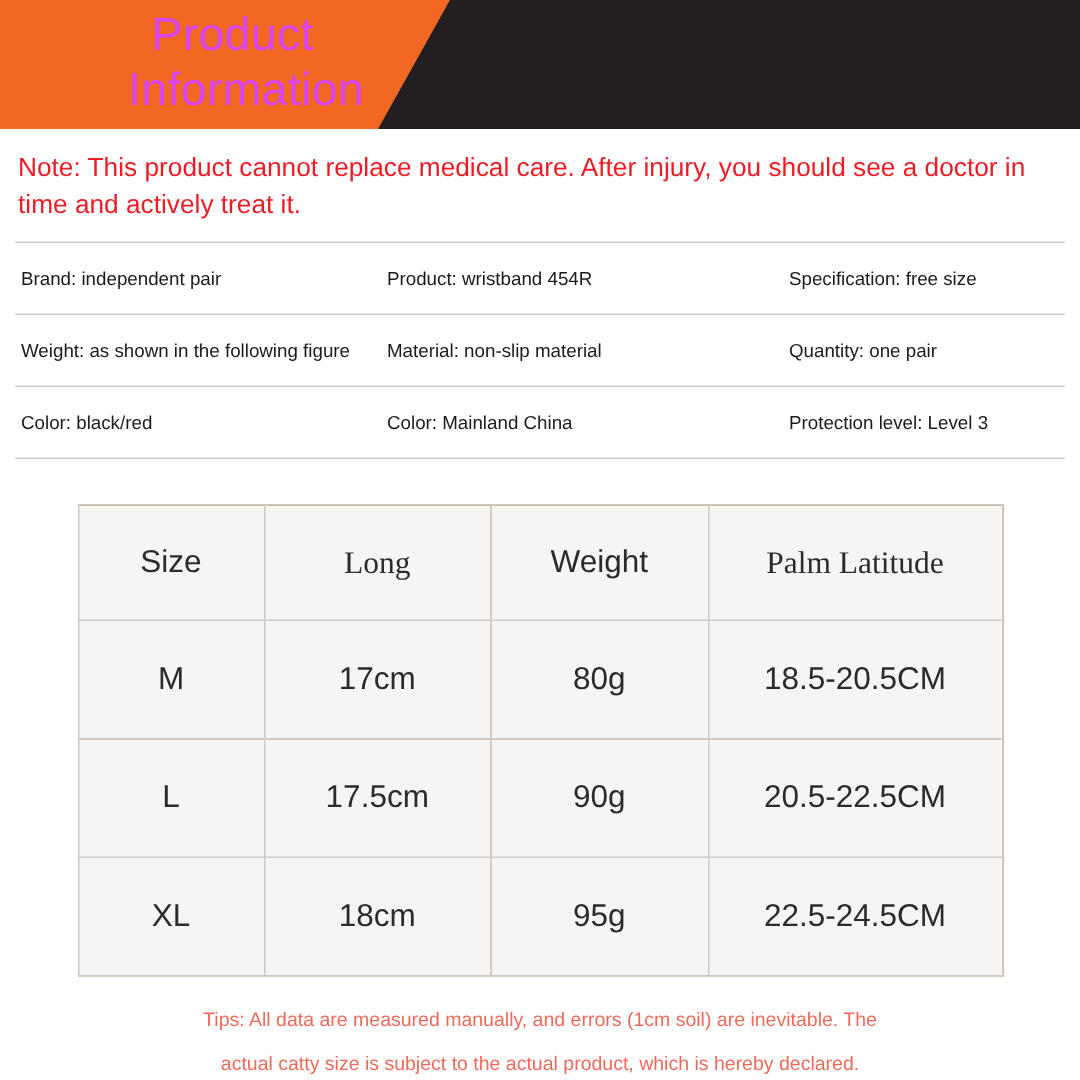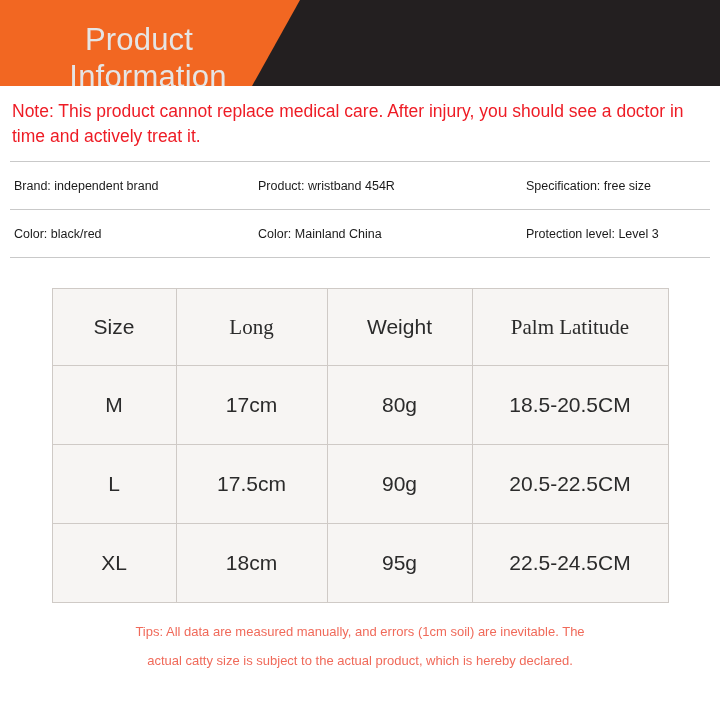--- a/index.html
+++ b/index.html
@@ -32,30 +32,30 @@
     position: absolute;
     left: 0;
     top: 0;
     width: 300px;
     height: 86px;
     background: #f26722;
     clip-path: polygon(0 0, 100% 0, 84% 100%, 0 100%);
   }
   .banner-title {
     position: absolute;
-    left: 0;
+    left: 16px;
     top: 0;
     width: 300px;
     height: 86px;
-    color: #e5e5e5;
+    color: #d946ef;
     font-size: 31px;
     line-height: 37px;
     font-weight: 400;
     text-align: center;
-    padding-top: 21px;
+    padding-top: 4px;
     box-sizing: border-box;
     letter-spacing: 0.2px;
   }
   .banner-title span {
     display: block;
   }
   .banner-line1 { padding-right: 22px; }
   .banner-line2 { padding-right: 4px; }
 
   
@@ -142,23 +142,28 @@
       <span class="banner-line1">Product</span>
       <span class="banner-line2">Information</span>
     </div>
   </div>
 
   <div class="note">Note: This product cannot replace medical care. After injury, you should see a doctor in time and actively treat it.</div>
 
   <table class="spec-table">
     <tbody>
       <tr>
-        <td class="c1">Brand: independent brand</td>
+        <td class="c1">Brand: independent pair</td>
         <td class="c2">Product: wristband 454R</td>
         <td class="c3">Specification: free size</td>
+      </tr>
+      <tr>
+        <td class="c1">Weight: as shown in the following figure</td>
+        <td class="c2">Material: non-slip material</td>
+        <td class="c3">Quantity: one pair</td>
       </tr>
       <tr>
         <td class="c1">Color: black/red</td>
         <td class="c2">Color: Mainland China</td>
         <td class="c3">Protection level: Level 3</td>
       </tr>
     </tbody>
   </table>
 
   <div class="size-wrap">

